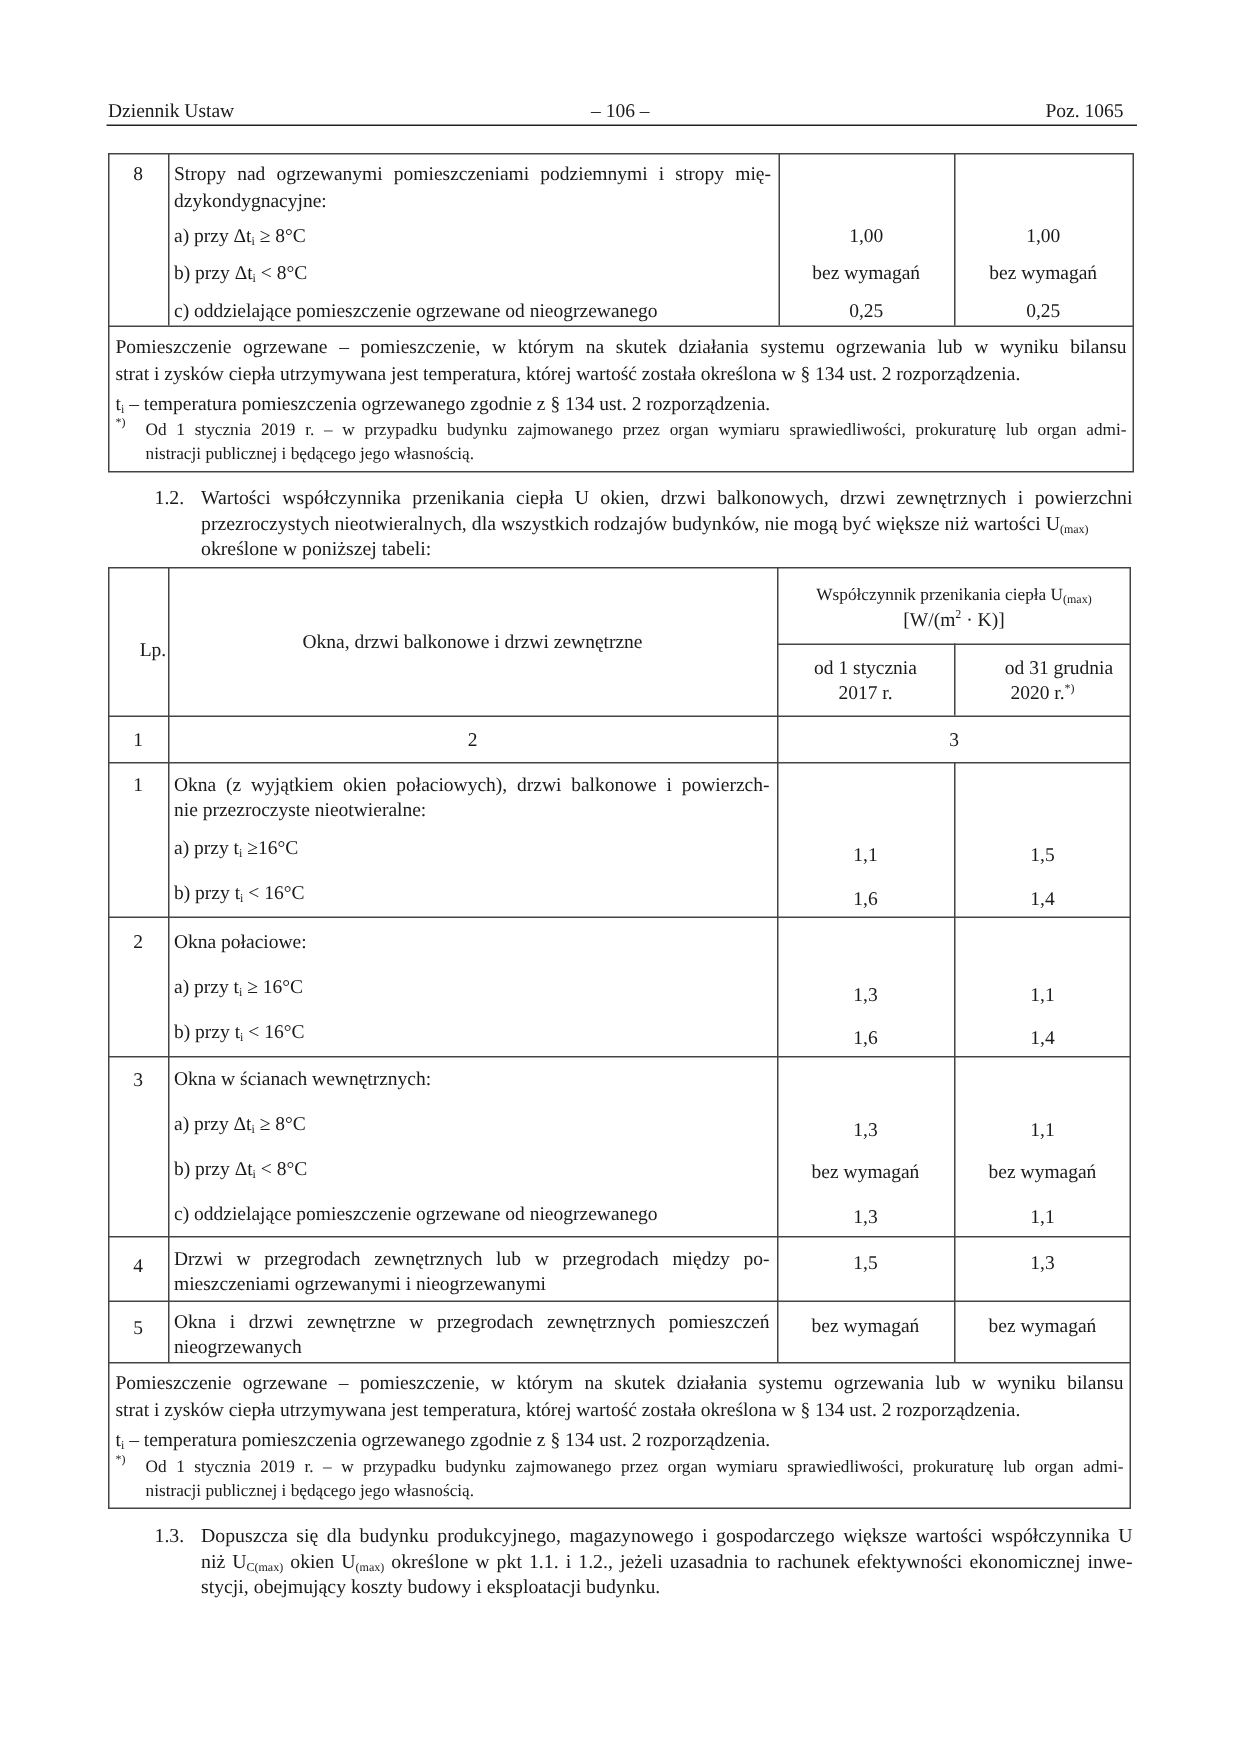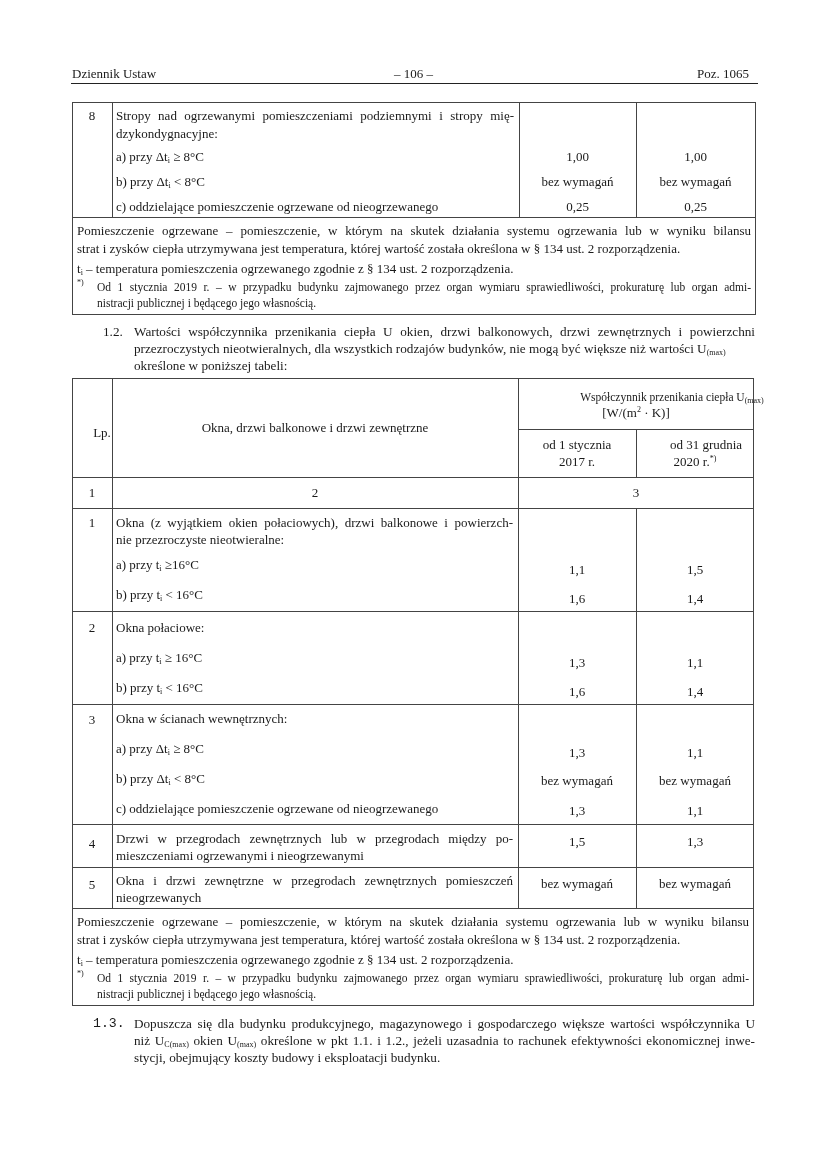--- a/index.html
+++ b/index.html
@@ -82,21 +82,21 @@
   <div class="hl" style="left:72px; top:508px; width:682px;"></div>
   <div class="hl" style="left:72px; top:611px; width:682px;"></div>
   <div class="hl" style="left:72px; top:704px; width:682px;"></div>
   <div class="hl" style="left:72px; top:824px; width:682px;"></div>
   <div class="hl" style="left:72px; top:867px; width:682px;"></div>
   <div class="hl" style="left:72px; top:908px; width:682px;"></div>
 
   <div>
     <div class="t c" style="left:82px; top:425px; width:40px;">Lp.</div>
     <div class="t c" style="left:112px; top:420px; width:406px;">Okna, drzwi balkonowe i drzwi zewnętrzne</div>
-    <div class="t c small" style="left:518px; top:389px; width:236px;padding-left:36px;"><span>Współczynnik przenikania ciepła U</span><sub>(max)</sub></div>
+    <div class="t c small" style="left:518px; top:389px; width:236px;"><span>Współczynnik przenikania ciepła U</span><sub>(max)</sub></div>
     <div class="t c" style="left:518px; top:405px; width:236px;"><span>[W/(m</span><sup>2</sup><span> · K)]</span></div>
     <div class="t c" style="left:518px; top:437px; width:118px;">od 1 stycznia</div>
     <div class="t c" style="left:518px; top:454px; width:118px;">2017 r.</div>
     <div class="t c" style="left:636px; top:437px; width:140px;">od 31 grudnia</div>
     <div class="t c" style="left:636px; top:454px; width:118px;"><span>2020 r.</span><sup>*)</sup></div>
   </div>
 
   <div>
     <div class="t c" style="left:72px; top:485px; width:40px;">1</div>
     <div class="t c" style="left:112px; top:485px; width:406px;">2</div>
@@ -160,17 +160,17 @@
     <div class="t j" style="left:77px; top:914px; width:672px;">Pomieszczenie ogrzewane – pomieszczenie, w którym na skutek działania systemu ogrzewania lub w wyniku bilansu</div>
     <div class="t" style="left:77px; top:932px;">strat i zysków ciepła utrzymywana jest temperatura, której wartość została określona w § 134 ust. 2 rozporządzenia.</div>
     <div class="t" style="left:77px; top:952px;"><span>t</span><sub>i</sub><span> – temperatura pomieszczenia ogrzewanego zgodnie z § 134 ust. 2 rozporządzenia.</span></div>
     <div class="t small" style="left:77px; top:969px;"><sup>*)</sup></div>
     <div class="t small j" style="left:97px; top:970px; width:652px;">Od 1 stycznia 2019 r. – w przypadku budynku zajmowanego przez organ wymiaru sprawiedliwości, prokuraturę lub organ admi-</div>
     <div class="t small" style="left:97px; top:986px;">nistracji publicznej i będącego jego własnością.</div>
   </div>
 </div>
 
 <div>
-  <div class="para" style="left:93px; top:1015px;font-family:Liberation Mono, monospace;">1.3.</div>
+  <div class="para" style="left:103px; top:1015px;">1.3.</div>
   <div class="para j" style="left:134px; top:1015px; width:621px;">Dopuszcza się dla budynku produkcyjnego, magazynowego i gospodarczego większe wartości współczynnika U</div>
   <div class="para j" style="left:134px; top:1032px; width:621px;"><span>niż U</span><sub>C(max)</sub><span> okien U</span><sub>(max)</sub><span> określone w pkt 1.1. i 1.2., jeżeli uzasadnia to rachunek efektywności ekonomicznej inwe-</span></div>
   <div class="para" style="left:134px; top:1049px;">stycji, obejmujący koszty budowy i eksploatacji budynku.</div>
 </div>
 
 </body></html>

